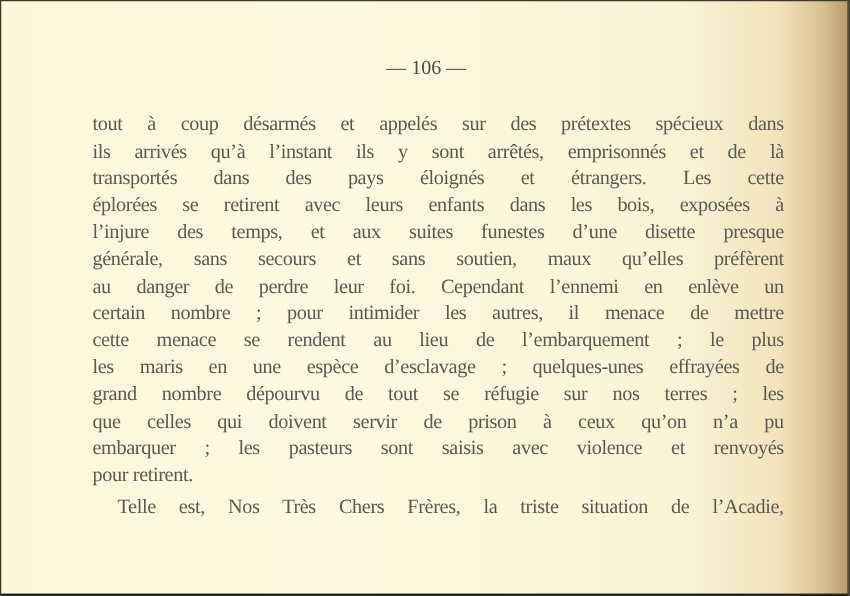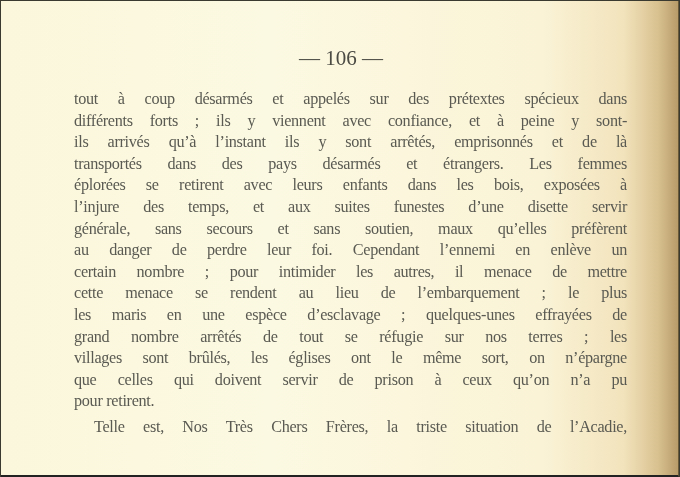--- a/index.html
+++ b/index.html
@@ -11,21 +11,21 @@
       position: absolute; left: 1px; top: 1px; width: 677px; height: 474px;
       background: linear-gradient(to right, #fbf7dc 0%, #fcf9e2 40%, #faf3d6 80%, #f2e3bc 92%, #d9c190 97%, #b89c6a 100%);
       border-right: 1px solid #6b5a3a;
       border-bottom: 2px solid #222;
       overflow: hidden;
     }
     .page-number {
       position: absolute; left: 0; width: 680px; top: 45px;
       text-align: center;
       font-family: "Liberation Serif", "DejaVu Serif", serif;
-      font-size: 21px; color: #4b4b44;
+      font-size: 16px; color: #4b4b44;
     }
     .text {
       position: absolute; left: 73px; top: 88px; width: 553px;
       font-family: Liberation Serif, serif;
       font-size: 16.2px; color: #5a5a52;
       line-height: 21.6px;
     }
     .line {
       display: block; white-space: nowrap;
       text-align: justify; text-align-last: justify;
@@ -35,29 +35,28 @@
     .line.last { text-align-last: left; }
     .line.indent { padding-left: 20px; }
   </style>
 </head>
 <body>
 
 <div class="page">
   <div class="page-number">— 106 —</div>
   <div class="text">
     <span class="line">tout à coup désarmés et appelés sur des prétextes spécieux dans</span>
-    <span class="line">différents forts ; ils y viennent avec confiance, et à peine y sont-</span>
     <span class="line">ils arrivés qu’à l’instant ils y sont arrêtés, emprisonnés et de là</span>
-    <span class="line">transportés dans des pays désarmés et étrangers. Les femmes</span>
+    <span class="line">transportés dans des pays éloignés et étrangers. Les cette</span>
     <span class="line">éplorées se retirent avec leurs enfants dans les bois, exposées à</span>
-    <span class="line">l’injure des temps, et aux suites funestes d’une disette servir</span>
+    <span class="line">l’injure des temps, et aux suites funestes d’une disette presque</span>
     <span class="line">générale, sans secours et sans soutien, maux qu’elles préfèrent</span>
     <span class="line">au danger de perdre leur foi. Cependant l’ennemi en enlève un</span>
     <span class="line">certain nombre ; pour intimider les autres, il menace de mettre</span>
     <span class="line">cette menace se rendent au lieu de l’embarquement ; le plus</span>
     <span class="line">les maris en une espèce d’esclavage ; quelques-unes effrayées de</span>
-    <span class="line">grand nombre arrêtés de tout se réfugie sur nos terres ; les</span>
-    <span class="line">villages sont brûlés, les églises ont le même sort, on n’épargne</span>
+    <span class="line">grand nombre dépourvu de tout se réfugie sur nos terres ; les</span>
     <span class="line">que celles qui doivent servir de prison à ceux qu’on n’a pu</span>
+    <span class="line">embarquer ; les pasteurs sont saisis avec violence et renvoyés</span>
     <span class="line last">pour retirent.</span>
     <span class="line indent" style="margin-top:4px">Telle est, Nos Très Chers Frères, la triste situation de l’Acadie,</span>
   </div>
 </div>
 
 </body></html>

